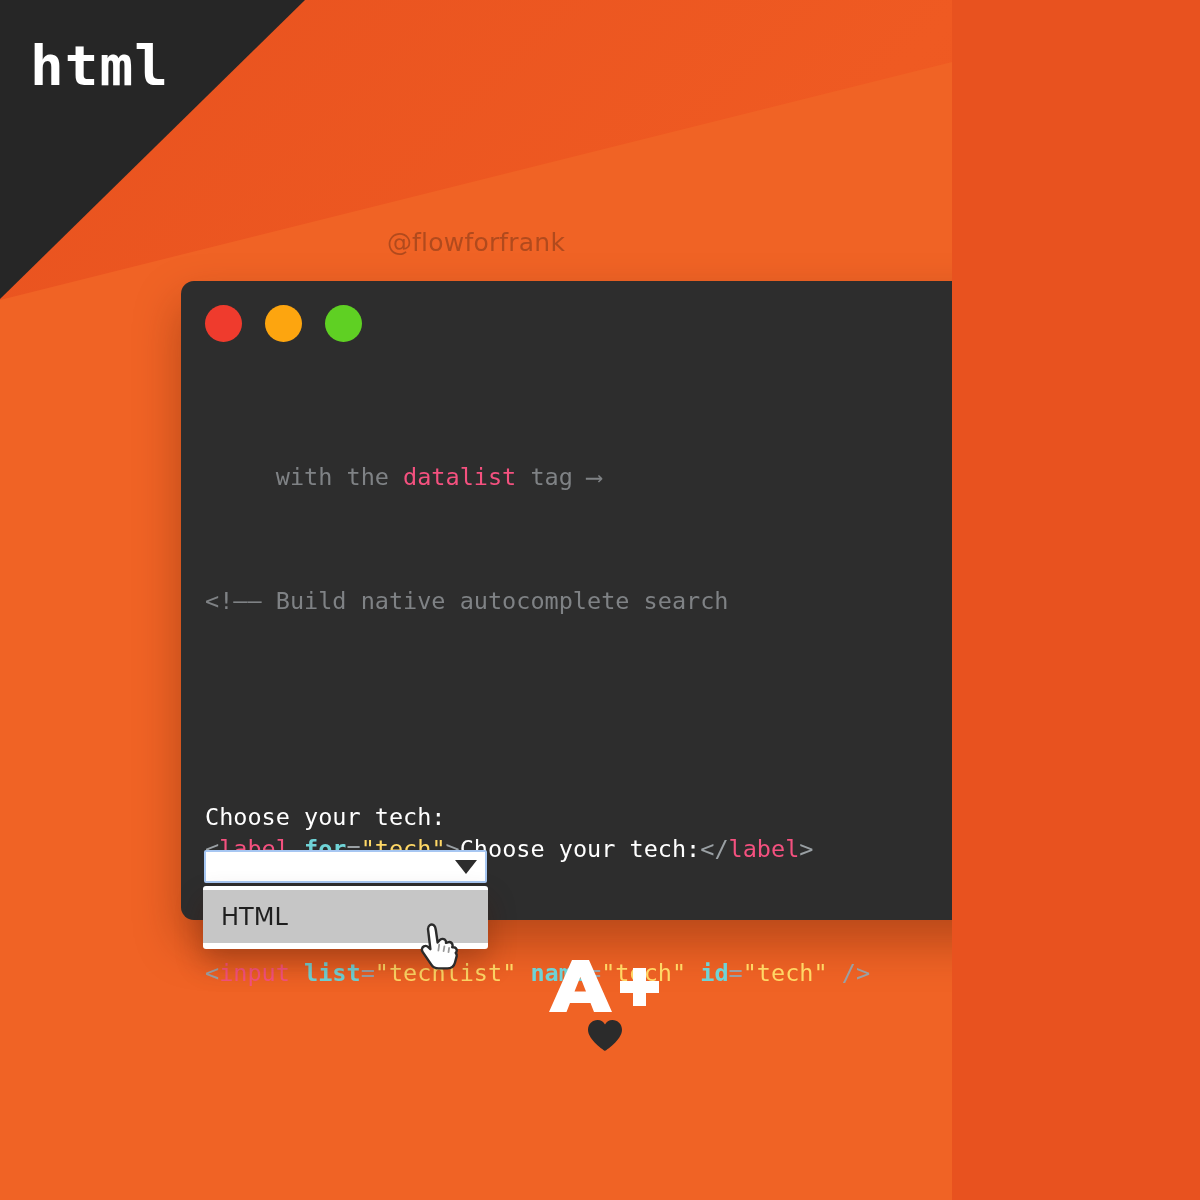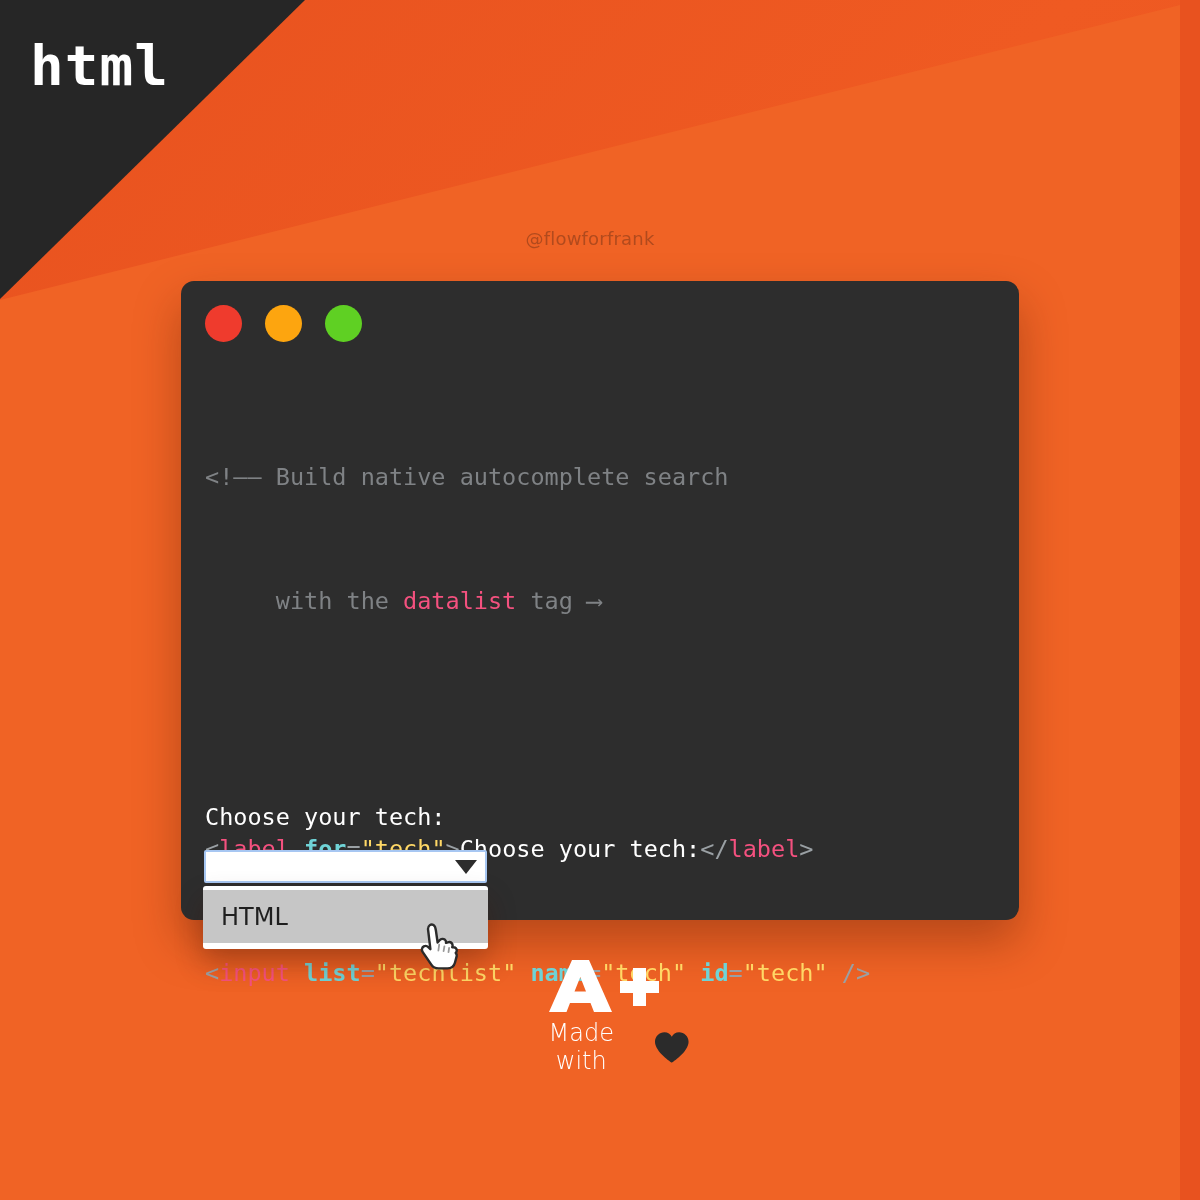--- a/index.html
+++ b/index.html
@@ -9,21 +9,21 @@
   body {
     width: 1200px;
     height: 1200px;
     overflow: hidden;
     font-family: "Liberation Sans", sans-serif;
     background: #e8521f;
   }
 
   #stage {
     position: relative;
-    width: 1180px;
+    width: 952px;
     height: 1200px;
     overflow: hidden;
     background: #d946ef;
   }
 
   
   .bg-base {
     position: absolute;
     inset: 0;
     background: linear-gradient(135deg, #e8521f 0%, #ef5a22 45%, #e8521f 100%);
@@ -59,21 +59,21 @@
     user-select: none;
   }
 
   .watermark {
     position: absolute;
     left: 0;
     right: 0;
     top: 228px;
     text-align: center;
     color: rgba(90, 40, 20, 0.42);
-    font-size: 18px;
+    font-size: 25px;
     font-family: "DejaVu Sans", sans-serif;
     letter-spacing: 0.2px;
   }
 
   
   .code-window {
     position: absolute;
     left: 181px;
     top: 281px;
     width: 838px;
@@ -230,23 +230,23 @@
   <div class="code-window">
 
     <div class="dots">
       <div class="dot red"></div>
       <div class="dot yellow"></div>
       <div class="dot green"></div>
     </div>
 
     <div class="code">
 
+      <div class="line"><span class="t-comment">     with the </span><span class="t-tag">datalist</span><span class="t-comment"> tag </span><span class="t-comment">⟶</span></div>
+
       <div class="line"><span class="t-comment">&lt;!——</span><span class="t-comment"> Build native autocomplete search</span></div>
-
-      <div class="line"><span class="t-comment">     with the </span><span class="t-tag">datalist</span><span class="t-comment"> tag </span><span class="t-comment">⟶</span></div>
 
       <div class="blank"></div>
 
       <div class="line"><span class="t-punct">&lt;</span><span class="t-tag">label</span><span class="t-punct"> </span><span class="t-attr">for</span><span class="t-punct">=</span><span class="t-val">"tech"</span><span class="t-punct">&gt;</span><span class="t-text">Choose your tech:</span><span class="t-punct">&lt;/</span><span class="t-tag">label</span><span class="t-punct">&gt;</span></div>
 
       <div class="line"><span class="t-punct">&lt;</span><span class="t-tag">input</span><span class="t-punct"> </span><span class="t-attr">list</span><span class="t-punct">=</span><span class="t-val">"techlist"</span><span class="t-punct"> </span><span class="t-attr">name</span><span class="t-punct">=</span><span class="t-val">"tech"</span><span class="t-punct"> </span><span class="t-attr">id</span><span class="t-punct">=</span><span class="t-val">"tech"</span><span class="t-punct"> </span><span class="t-punct">/&gt;</span></div>
 
       <div class="blank"></div>
 
       
@@ -290,21 +290,20 @@
     <path d="M24.4 30.5 L25.2 24.6 M29.6 31.2 L30.4 26.4 M34.5 32.1 L35.1 28" fill="none" stroke="#9a9a9a" stroke-width="1.8" stroke-linecap="round"></path>
   </svg>
 
   <div class="footer-logo">
     <svg class="aplus" viewBox="0 0 120 52">
       <path d="M27 0 L44 0 L67 52 L49 52 L45.5 43 L25 43 L21.5 52 L4 52 Z
                M35.3 17 L29.5 31.5 L41 31.5 Z" fill="#ffffff"></path>
       <path d="M88 8 L101 8 L101 21 L114 21 L114 33 L101 33 L101 46 L88 46 L88 33 L75 33 L75 21 L88 21 Z" fill="#ffffff"></path>
     </svg>
     <div class="made-row">
-      <span class="made-text">Made with</span>
       <svg width="36" height="33" viewBox="0 0 36 33">
         <path d="M18 32 C18 32 1 21.2 1 10.8 C1 4.9 5.6 1 10.5 1 C14 1 16.8 3.1 18 5.6
                  C19.2 3.1 22 1 25.5 1 C30.4 1 35 4.9 35 10.8 C35 21.2 18 32 18 32 Z" fill="#2b2b2b"></path>
       </svg>
     </div>
   </div>
 
 </div>
 
 </body></html>

